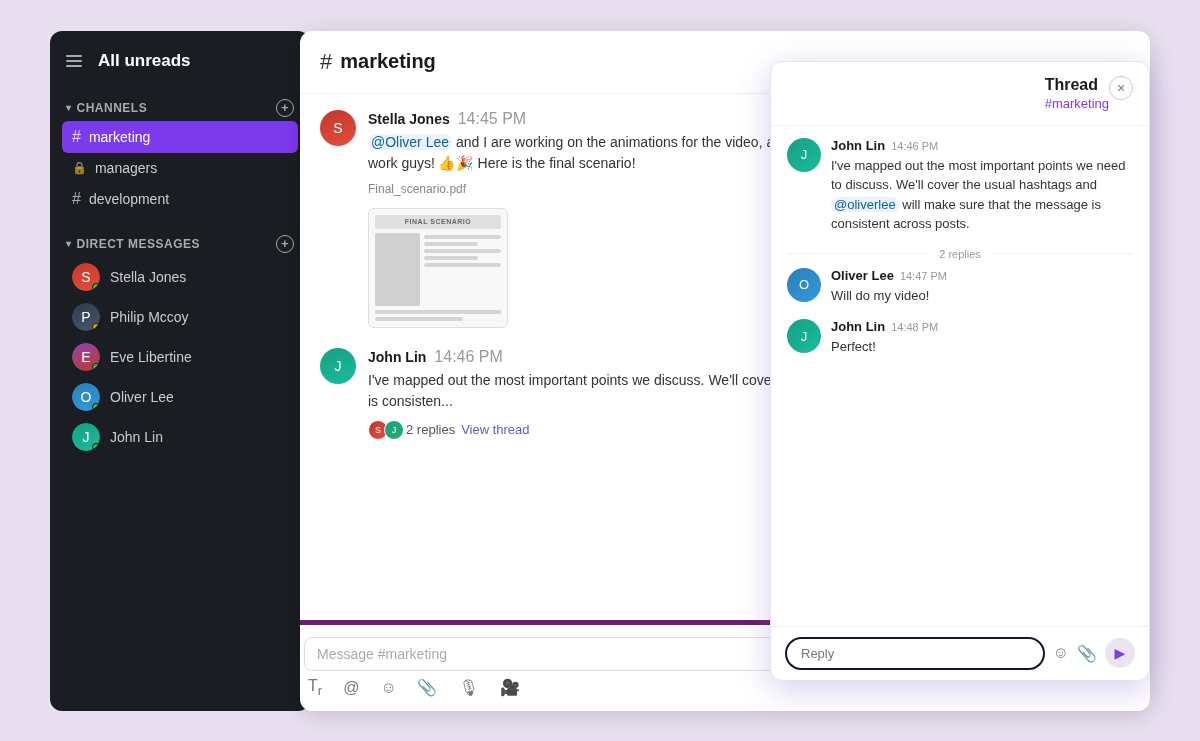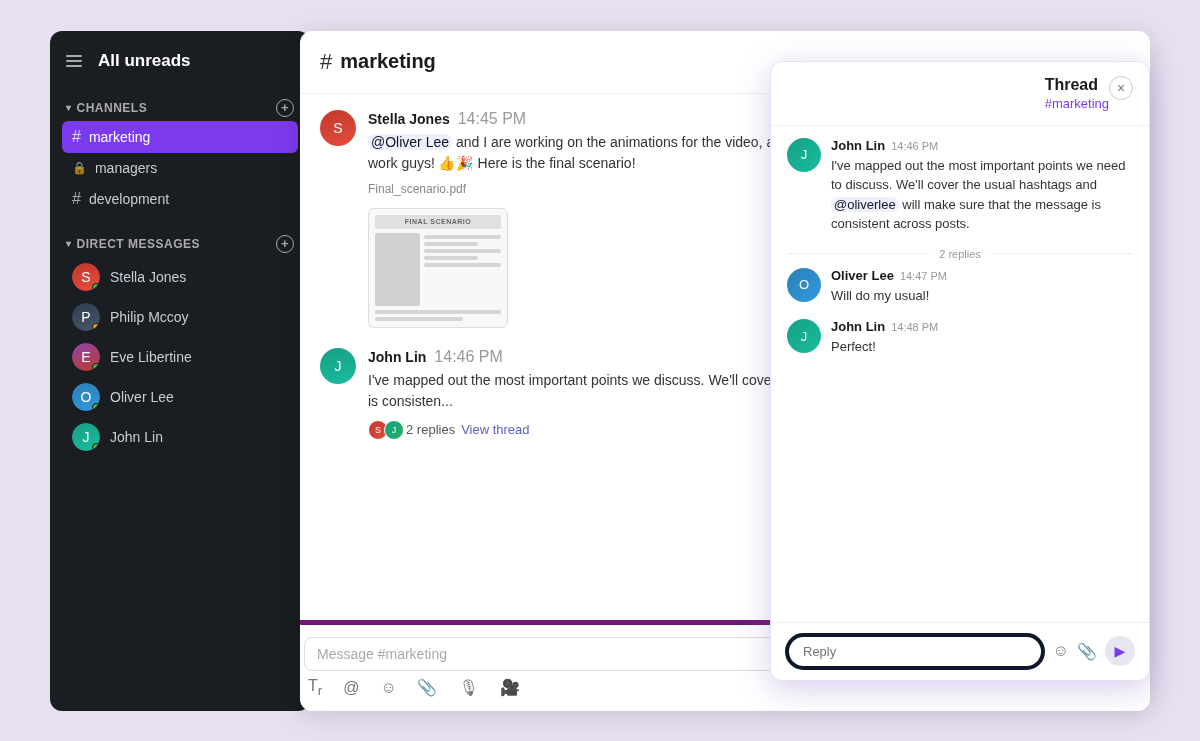--- a/index.html
+++ b/index.html
@@ -247,21 +247,21 @@
       color: #999;
     }
 
     .message-text {
       font-size: 14px;
       color: #333;
       line-height: 1.5;
     }
 
     .mention {
-      color: #0f172a;
+      color: #0369a1;
       background: #eef0fb;
       padding: 0 3px;
       border-radius: 8px;
     }
 
     .file-attachment {
       margin-top: 8px;
     }
 
     .file-name {
@@ -514,21 +514,21 @@
     .thread-input-area {
       padding: 10px 14px;
       border-top: 1px solid #eee;
       display: flex;
       align-items: center;
       gap: 8px;
     }
 
     .thread-input {
       flex: 1;
-      border: 4px solid #0f172a;
+      border: 2px solid #0f172a;
       border-radius: 20px;
       padding: 7px 14px;
       font-size: 13px;
       color: #4c1d95;
       outline: none;
     }
 
     .thread-toolbar-icons {
       display: flex;
       gap: 8px;
@@ -792,21 +792,21 @@
         <div class="divider-line"></div>
       </div>
 
       <div class="thread-message">
         <div class="thread-avatar face-oliver" style="background:linear-gradient(135deg,#2980b9,#3498db);display:flex;align-items:center;justify-content:center;color:white;font-size:13px;width:34px;height:34px;border-radius:50%;flex-shrink:0;">O</div>
         <div class="thread-msg-content">
           <div class="thread-msg-header">
             <span class="thread-msg-author">Oliver Lee</span>
             <span class="thread-msg-time">14:47 PM</span>
           </div>
-          <div class="thread-msg-text">Will do my usual!</div>
+          <div class="thread-msg-text">Will do my video!</div>
         </div>
       </div>
 
       <div class="thread-message">
         <div class="thread-avatar face-john" style="background:linear-gradient(135deg,#16a085,#1abc9c);display:flex;align-items:center;justify-content:center;color:white;font-size:13px;width:34px;height:34px;border-radius:50%;flex-shrink:0;">J</div>
         <div class="thread-msg-content">
           <div class="thread-msg-header">
             <span class="thread-msg-author">John Lin</span>
             <span class="thread-msg-time">14:48 PM</span>
           </div>

